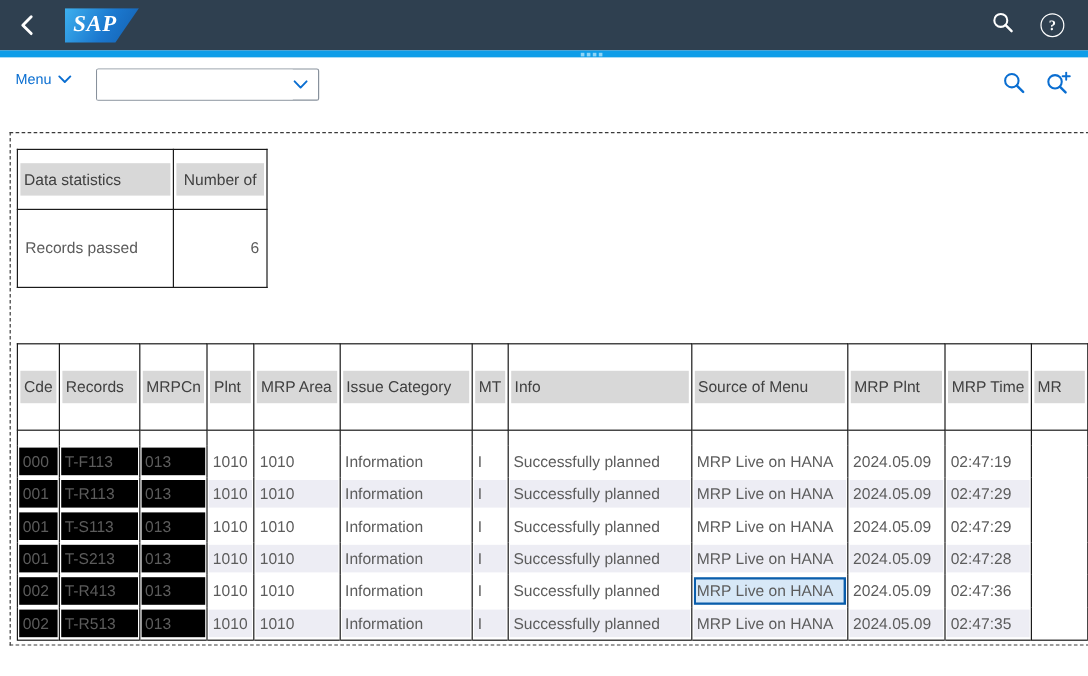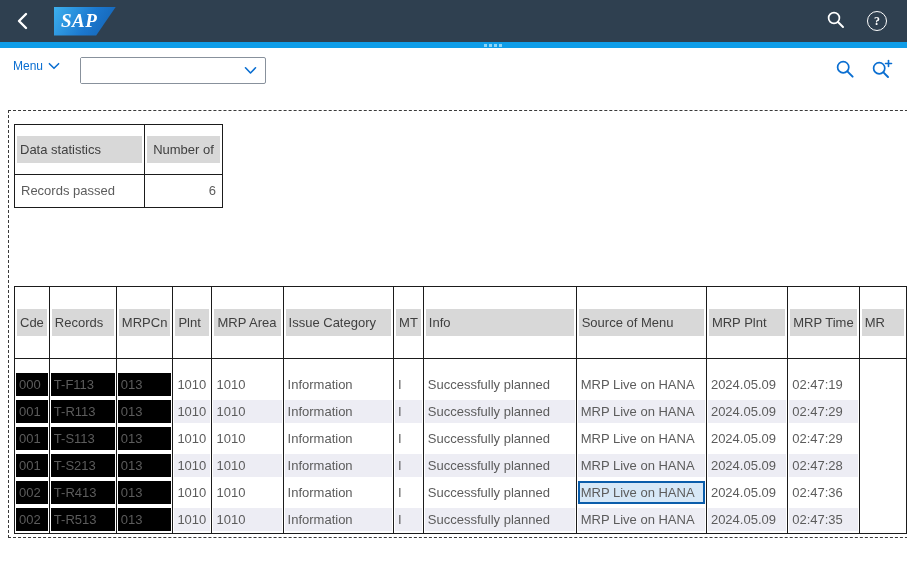--- a/index.html
+++ b/index.html
@@ -48,21 +48,21 @@
     font-family:Liberation Sans, sans-serif; font-size:13px; color:#5c5c5c; }
   .stats-table { position:absolute; left:14px; top:124px; }
   .main-table  { position:absolute; left:14px; top:286px; }
 
   th { border:1px solid #1b1b1b; font-weight:normal; text-align:left;
     padding:22px 2px; background:#fff; cursor:pointer; }
   th .hb { display:block; background:#d8d8d8; line-height:27px; padding:0 3px;
     white-space:nowrap; overflow:hidden; color:#404040; }
 
   .stats-table th { padding:11px 2px; }
-  .stats-table td { border:1px solid #1b1b1b; padding:3px 2px; }
+  .stats-table td { border:1px solid #1b1b1b; padding:19px 2px; }
   .stats-table td .cb { line-height:26px; }
 
   .main-table { border:1px solid #1b1b1b; }
   .main-table td { border-left:1px solid #1b1b1b; border-right:1px solid #1b1b1b;
     padding:2px 0; cursor:pointer; }
   .main-table tr.spacer td { height:12px; padding:0; }
   .cb { display:block; margin:0 1px; padding:0 3px; line-height:23px;
     white-space:nowrap; overflow:hidden; }
   .cb.key    { background:#000000; }
   .cb.stripe { background:#ededf4; }

